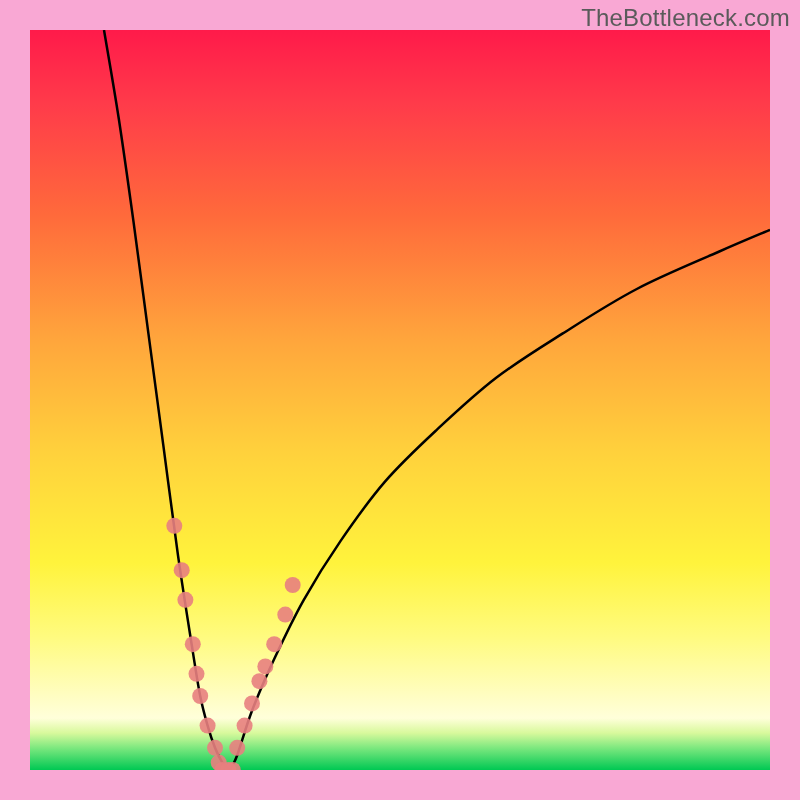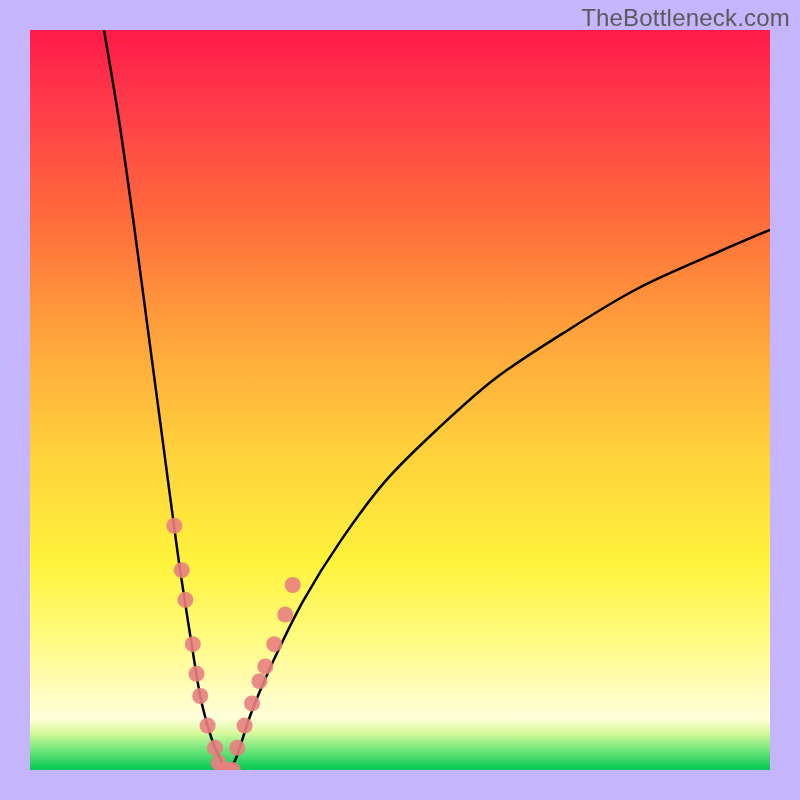--- a/index.html
+++ b/index.html
@@ -6,21 +6,21 @@
     margin: 0;
     padding: 0;
     width: 800px;
     height: 800px;
     overflow: hidden;
   }
   .frame {
     position: relative;
     width: 800px;
     height: 800px;
-    background: #c4b5fd;
+    background: #f9a8d4;
     box-sizing: border-box;
   }
   .plot-area {
     position: absolute;
     left: 30px;
     top: 30px;
     width: 740px;
     height: 740px;
     background: linear-gradient(
       to bottom,

